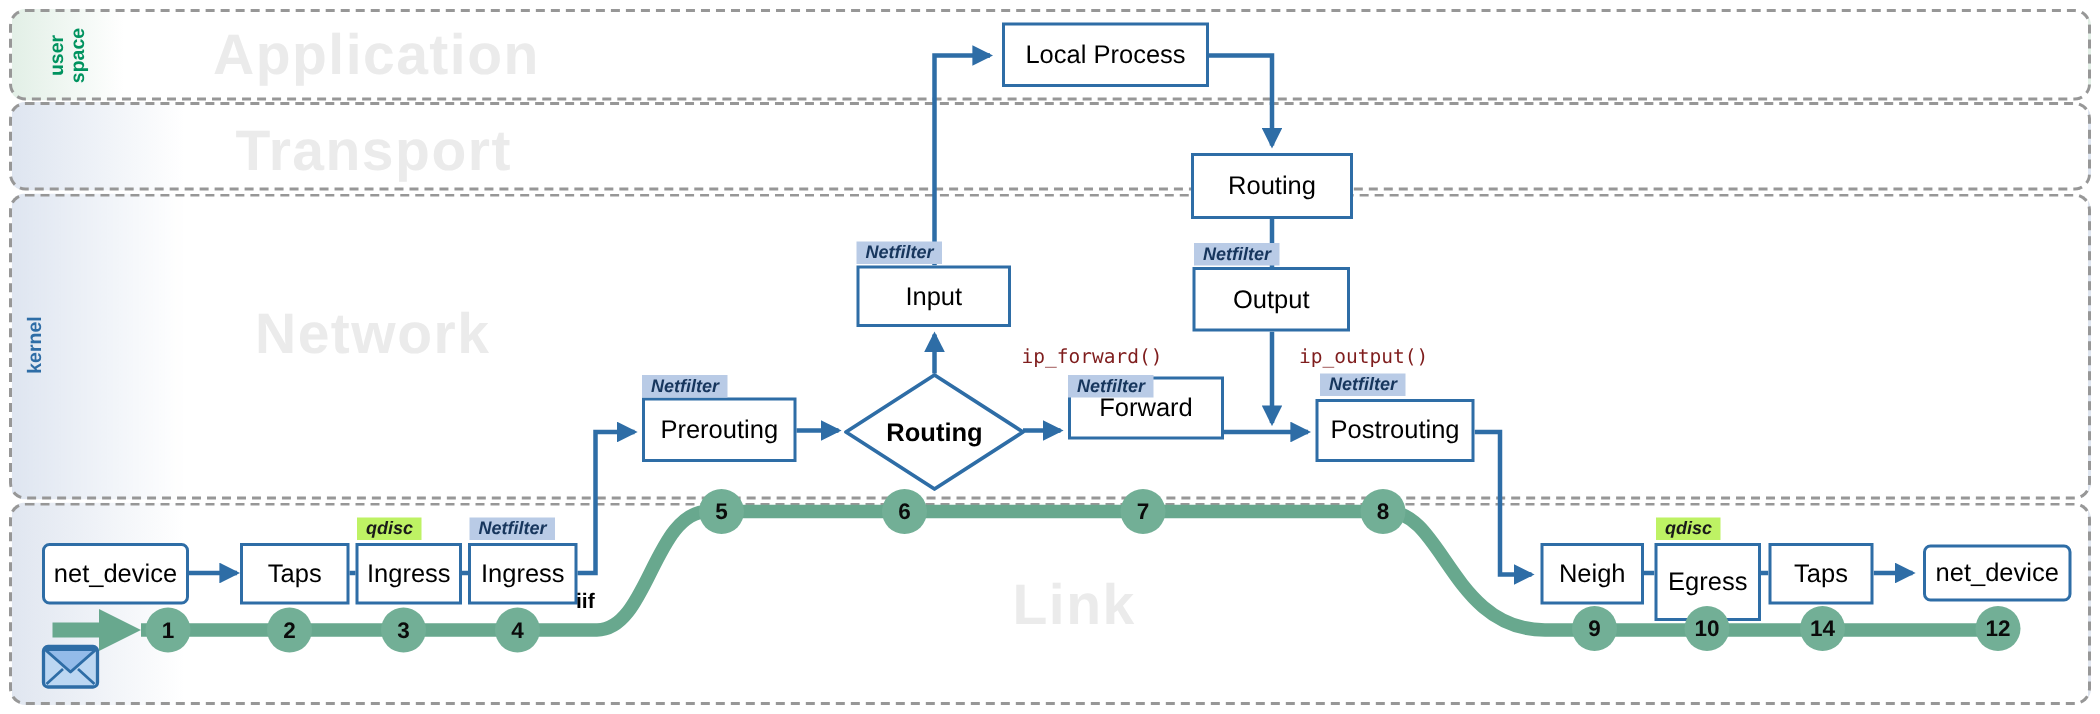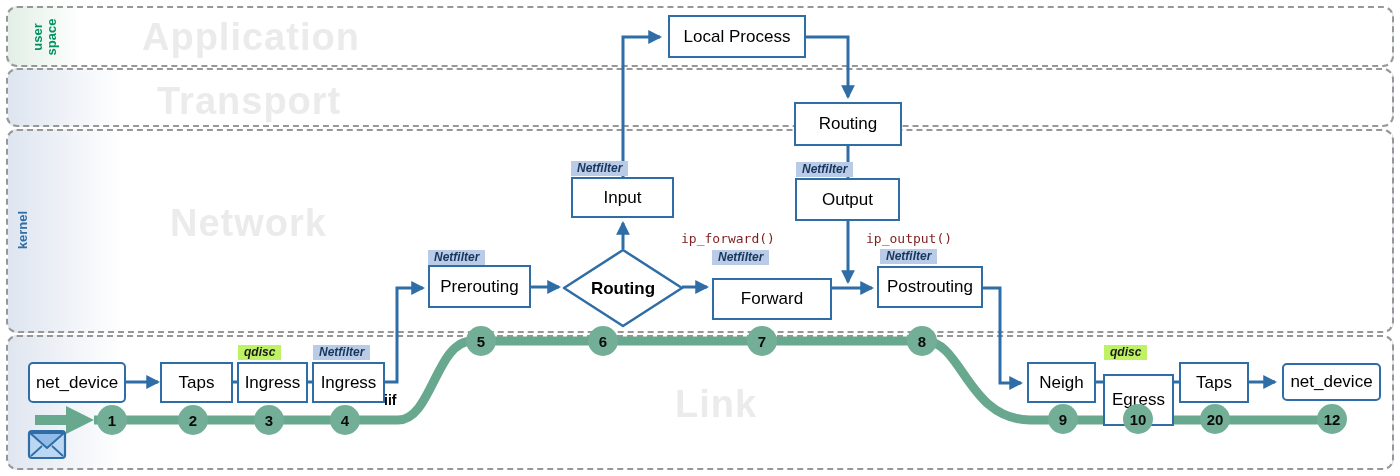--- a/index.html
+++ b/index.html
@@ -99,24 +99,24 @@
 
   <div class="box rounded" style="left:28px;top:362px;width:98px;height:41px">net_device</div>
   <div class="box" style="left:160px;top:362px;width:73px;height:41px">Taps</div>
   <div class="box" style="left:237px;top:362px;width:71px;height:41px">Ingress</div>
   <div class="box" style="left:312px;top:362px;width:73px;height:41px">Ingress</div>
   <div class="box" style="left:428px;top:265px;width:103px;height:43px">Prerouting</div>
   <div class="box" style="left:571px;top:177px;width:103px;height:41px">Input</div>
   <div class="box" style="left:668px;top:15px;width:138px;height:43px">Local Process</div>
   <div class="box" style="left:794px;top:102px;width:108px;height:44px">Routing</div>
   <div class="box" style="left:795px;top:178px;width:105px;height:43px">Output</div>
-  <div class="box" style="left:712px;top:278px;width:120px;height:42px">Forward</div>
+  <div class="box" style="left:712px;top:251px;width:104px;height:42px">Forward</div>
   <div class="box" style="left:877px;top:266px;width:106px;height:42px">Postrouting</div>
   <div class="box" style="left:1027px;top:362px;width:69px;height:41px">Neigh</div>
-  <div class="box" style="left:1103px;top:374px;width:71px;height:52px">Egress</div>
+  <div class="box" style="left:1103px;top:362px;width:71px;height:52px">Egress</div>
   <div class="box" style="left:1179px;top:362px;width:70px;height:41px">Taps</div>
   <div class="box rounded" style="left:1282px;top:363px;width:99px;height:38px">net_device</div>
 
   <div class="tag qd" style="left:238px;top:345px">qdisc</div>
   <div class="tag nf" style="left:313px;top:345px">Netfilter</div>
   <div class="tag nf" style="left:428px;top:250px">Netfilter</div>
   <div class="tag nf" style="left:571px;top:161px">Netfilter</div>
   <div class="tag nf" style="left:796px;top:162px">Netfilter</div>
   <div class="tag nf" style="left:712px;top:250px">Netfilter</div>
   <div class="tag nf" style="left:880px;top:249px">Netfilter</div>
@@ -129,16 +129,16 @@
   <div class="step" style="left:112px;top:420px">1</div>
   <div class="step" style="left:193px;top:420px">2</div>
   <div class="step" style="left:269px;top:420px">3</div>
   <div class="step" style="left:345px;top:420px">4</div>
   <div class="step" style="left:481px;top:341px">5</div>
   <div class="step" style="left:603px;top:341px">6</div>
   <div class="step" style="left:762px;top:341px">7</div>
   <div class="step" style="left:922px;top:341px">8</div>
   <div class="step" style="left:1063px;top:419px">9</div>
   <div class="step" style="left:1138px;top:419px">10</div>
-  <div class="step" style="left:1215px;top:419px">20</div>
+  <div class="step" style="left:1215px;top:419px">14</div>
   <div class="step" style="left:1332px;top:419px">12</div>
 
 </div>
 
 </body></html>

